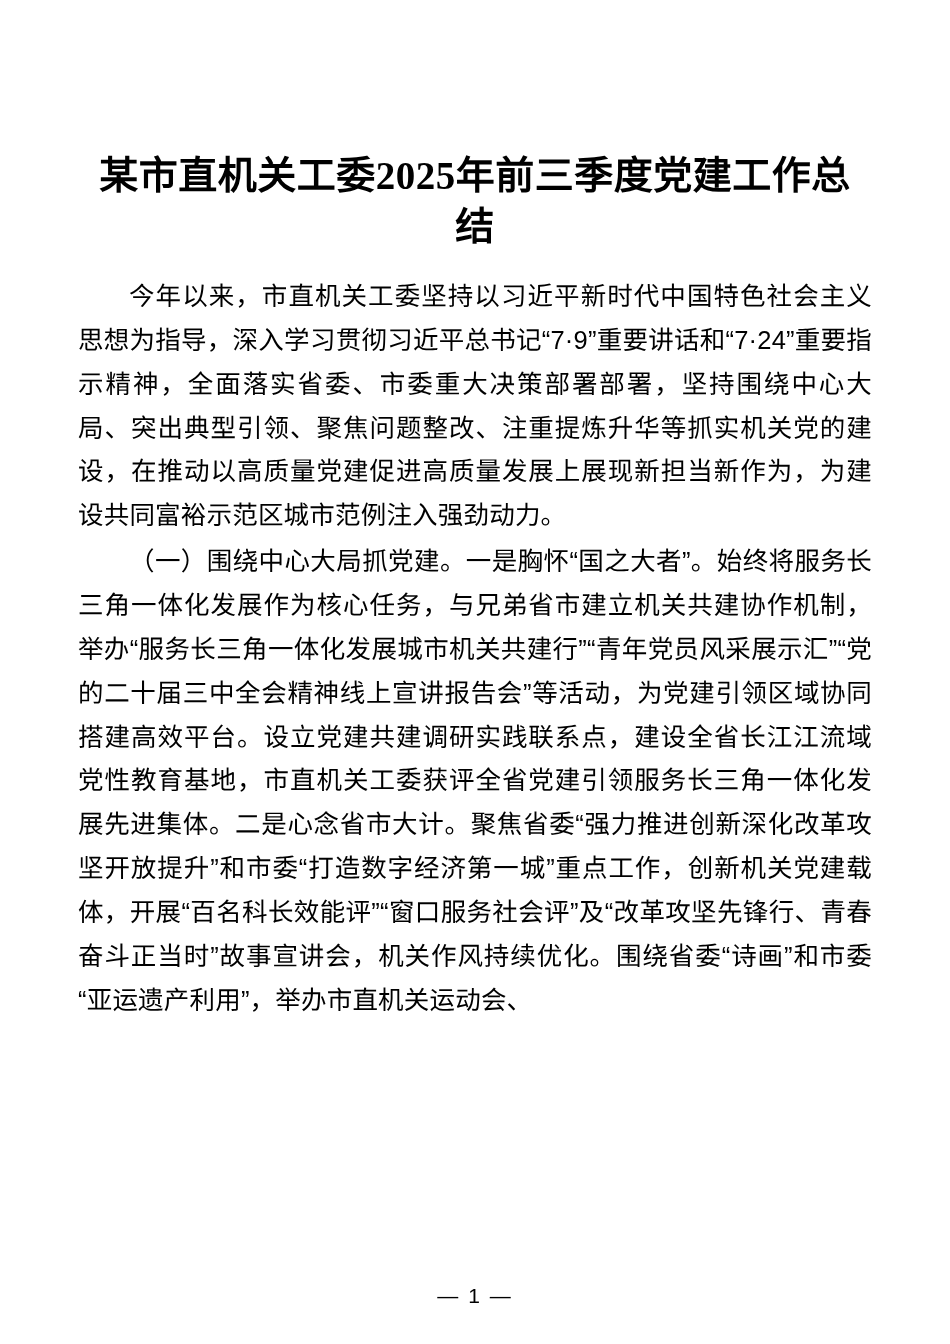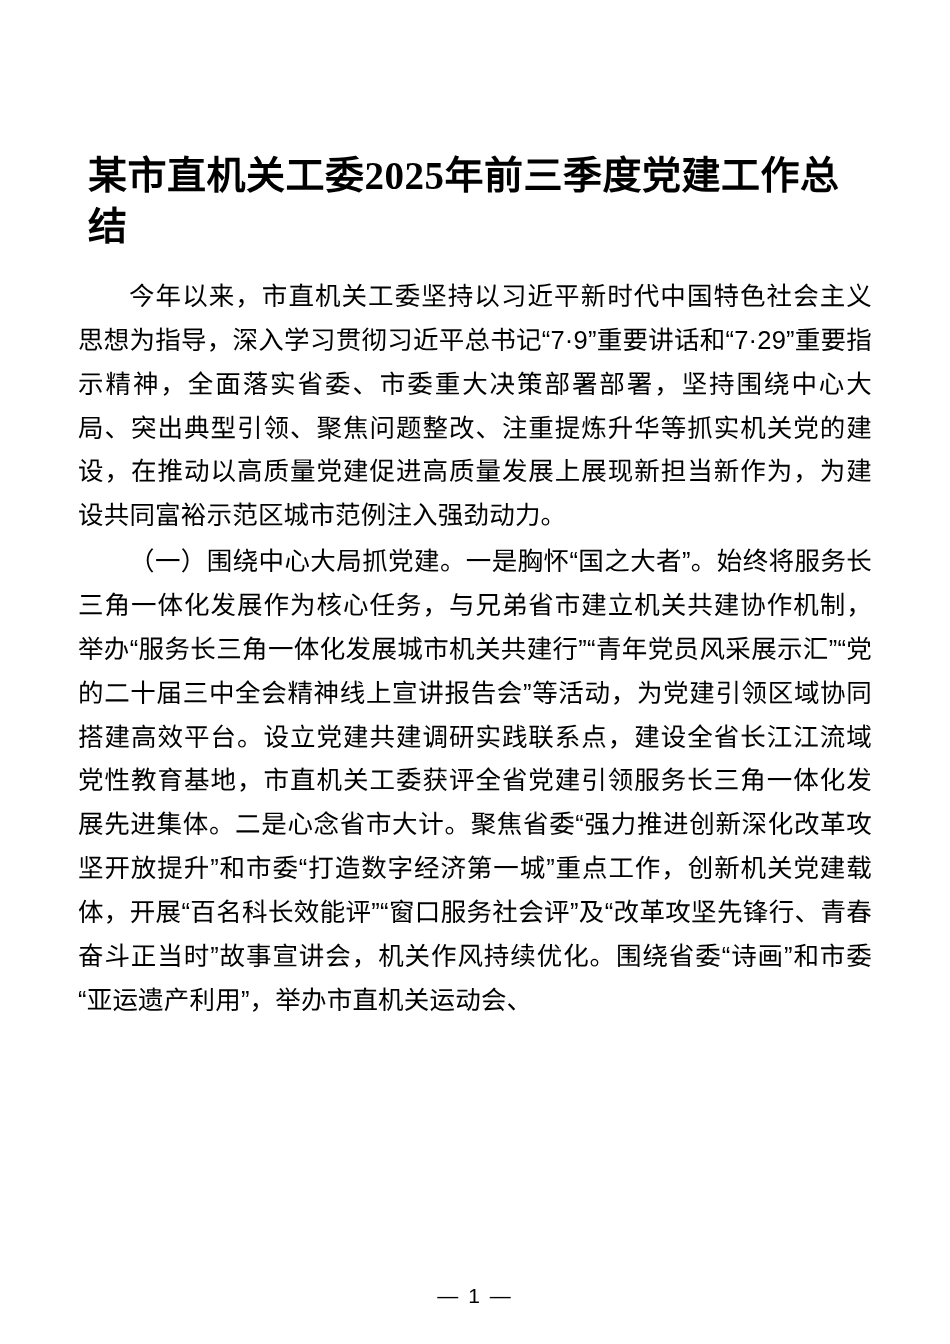--- a/index.html
+++ b/index.html
@@ -20,20 +20,21 @@
     box-sizing: border-box;
     padding: 150px 78px 60px 78px;
     position: relative;
     background: #ffffff;
   }
   .doc-title {
     font-family: "Liberation Serif", "DejaVu Serif", serif;
     font-weight: bold;
     font-size: 39px;
     line-height: 1.32;
+    text-align: center;
     letter-spacing: 0.5px;
     margin: 0 0 22px 0;
     padding: 0 10px;
   }
   .para {
     font-size: 25.5px;
     line-height: 1.72;
     text-align: justify;
     text-justify: inter-ideograph;
     margin: 0 0 2px 0;
@@ -51,20 +52,20 @@
     color: #000;
   }
 </style>
 </head>
 <body>
 
 <div class="page">
 
   <h1 class="doc-title">某市直机关工委2025年前三季度党建工作总结</h1>
 
-  <p class="para">今年以来，市直机关工委坚持以习近平新时代中国特色社会主义思想为指导，深入学习贯彻习近平总书记“7·9”重要讲话和“7·29”重要指示精神，全面落实省委、市委重大决策部署部署，坚持围绕中心大局、突出典型引领、聚焦问题整改、注重提炼升华等抓实机关党的建设，在推动以高质量党建促进高质量发展上展现新担当新作为，为建设共同富裕示范区城市范例注入强劲动力。</p>
+  <p class="para">今年以来，市直机关工委坚持以习近平新时代中国特色社会主义思想为指导，深入学习贯彻习近平总书记“7·9”重要讲话和“7·24”重要指示精神，全面落实省委、市委重大决策部署部署，坚持围绕中心大局、突出典型引领、聚焦问题整改、注重提炼升华等抓实机关党的建设，在推动以高质量党建促进高质量发展上展现新担当新作为，为建设共同富裕示范区城市范例注入强劲动力。</p>
 
 
   <p class="para">（一）围绕中心大局抓党建。一是胸怀“国之大者”。始终将服务长三角一体化发展作为核心任务，与兄弟省市建立机关共建协作机制，举办“服务长三角一体化发展城市机关共建行”“青年党员风采展示汇”“党的二十届三中全会精神线上宣讲报告会”等活动，为党建引领区域协同搭建高效平台。设立党建共建调研实践联系点，建设全省长江江流域党性教育基地，市直机关工委获评全省党建引领服务长三角一体化发展先进集体。二是心念省市大计。聚焦省委“强力推进创新深化改革攻坚开放提升”和市委“打造数字经济第一城”重点工作，创新机关党建载体，开展“百名科长效能评”“窗口服务社会评”及“改革攻坚先锋行、青春奋斗正当时”故事宣讲会，机关作风持续优化。围绕省委“诗画”和市委“亚运遗产利用”，举办市直机关运动会、</p>
 
   <div class="footer">— 1 —</div>
 
 </div>
 
 </body></html>

